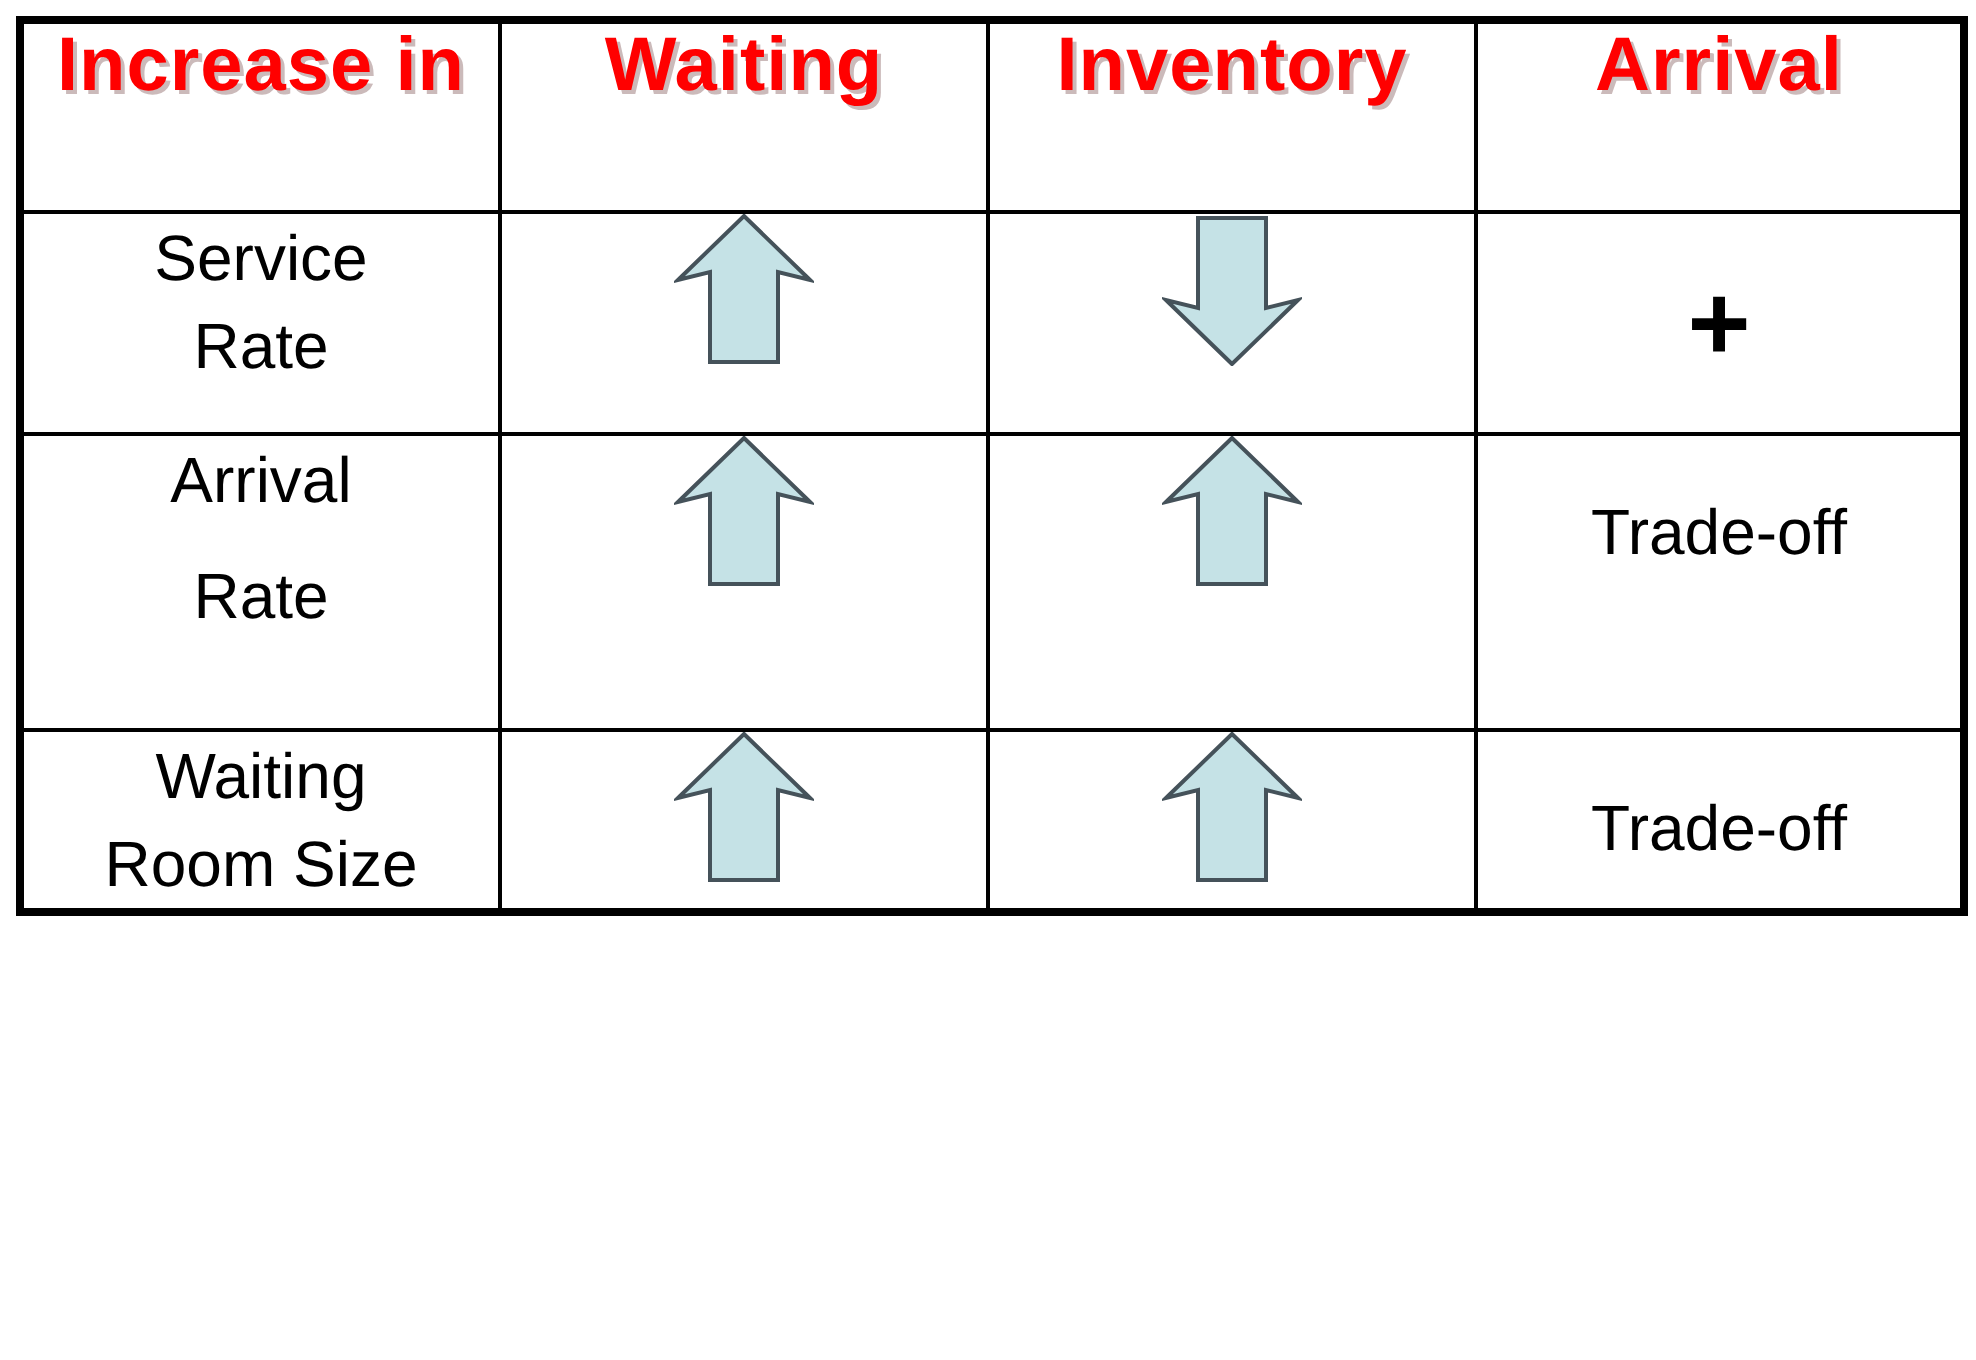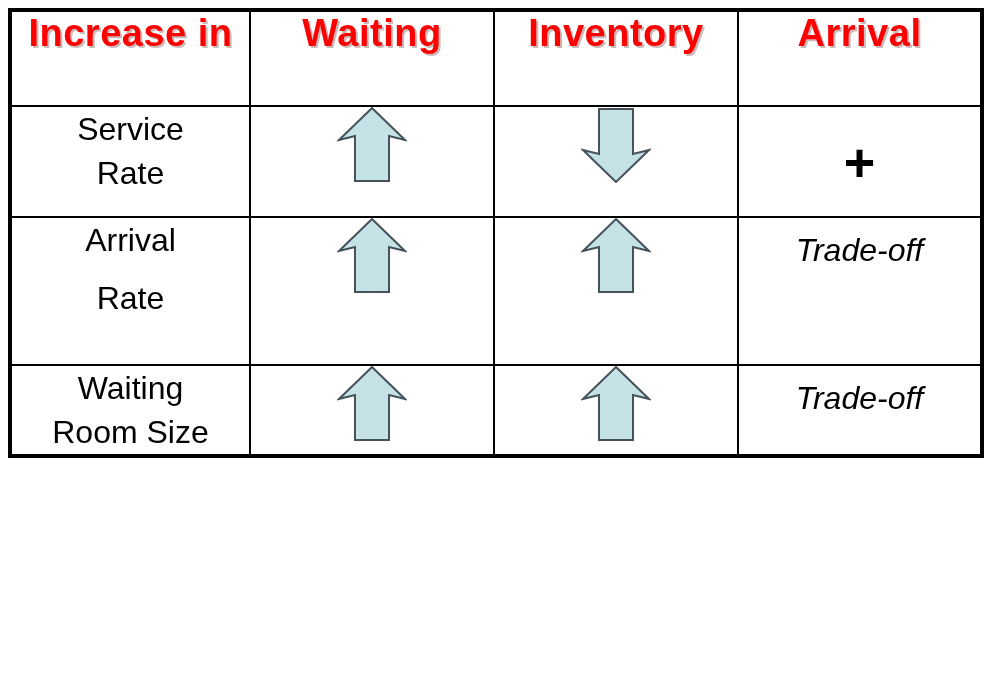--- a/index.html
+++ b/index.html
@@ -65,23 +65,22 @@
   }
   .arrow-wrap svg { display: block; }
   .arrow-wrap.arrow-down svg { transform: rotate(180deg); }
 
   td.outcome-cell {
     text-align: center;
     color: #000000;
   }
   td.outcome-cell.word {
     font-size: 32px;
-    padding-top: 14px;
+    padding-top: 30px;
     vertical-align: top;
-    font-style: italic;
   }
   td.outcome-cell.sign {
     vertical-align: middle;
     font-size: 54px;
     font-weight: bold;
     line-height: 1;
   }
 </style>
 </head>
 <body>

